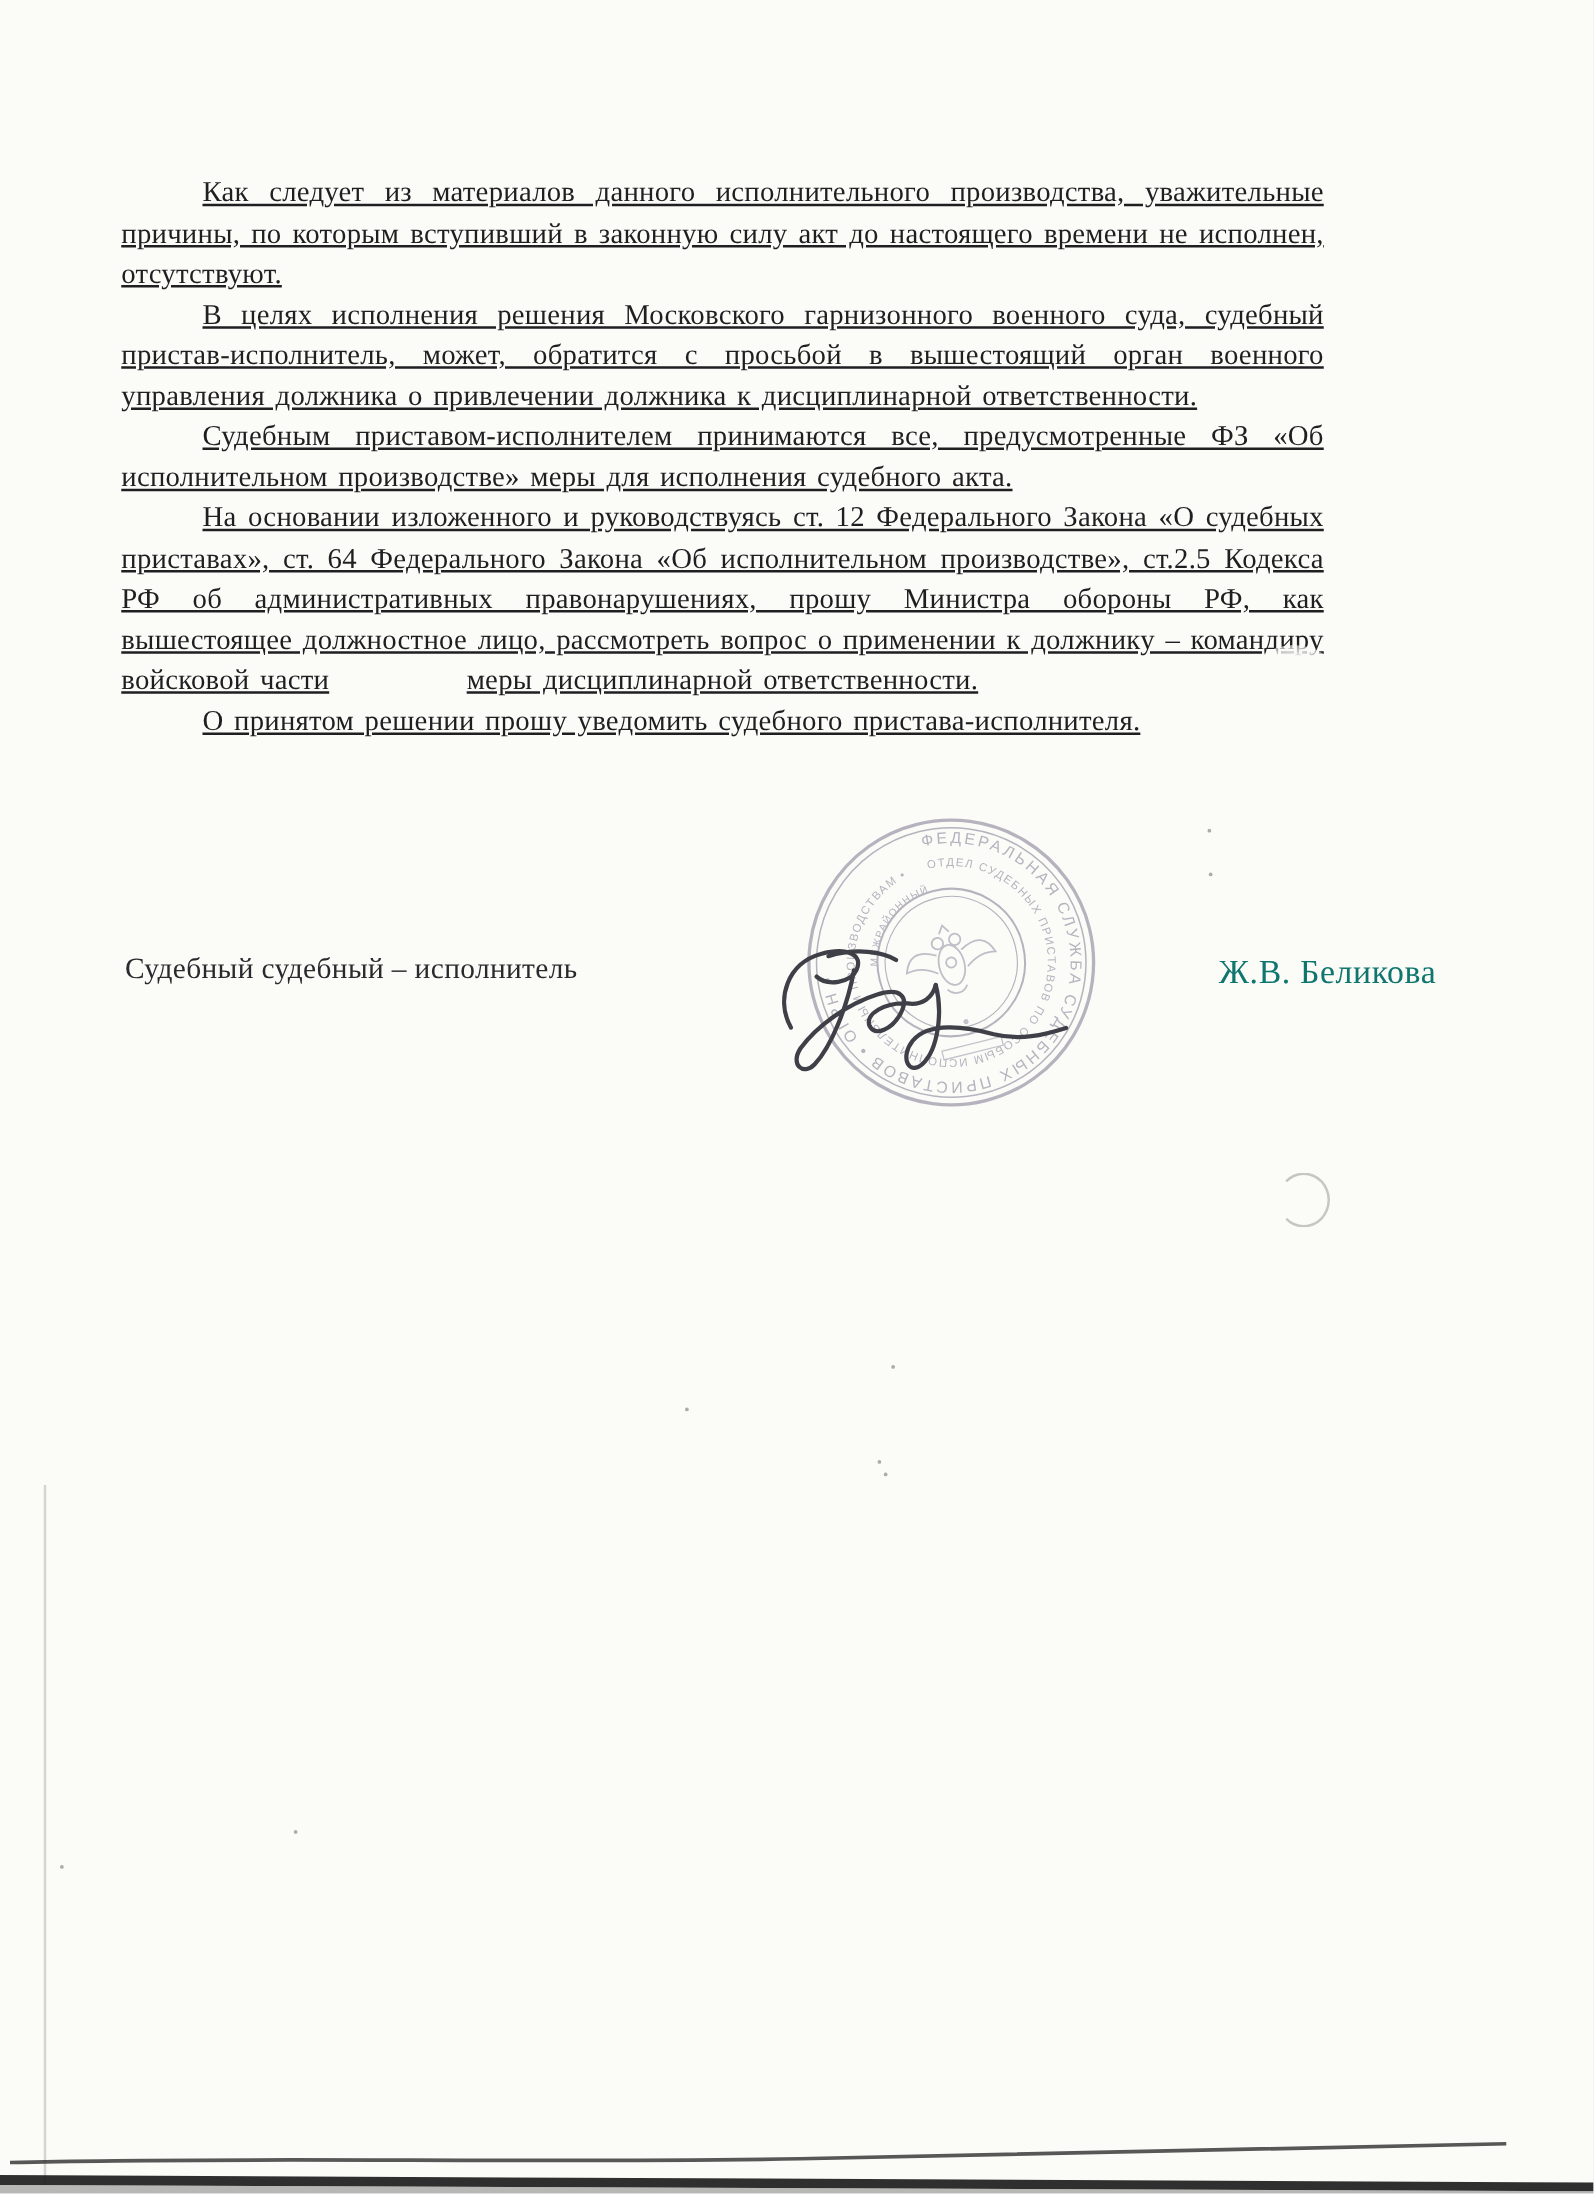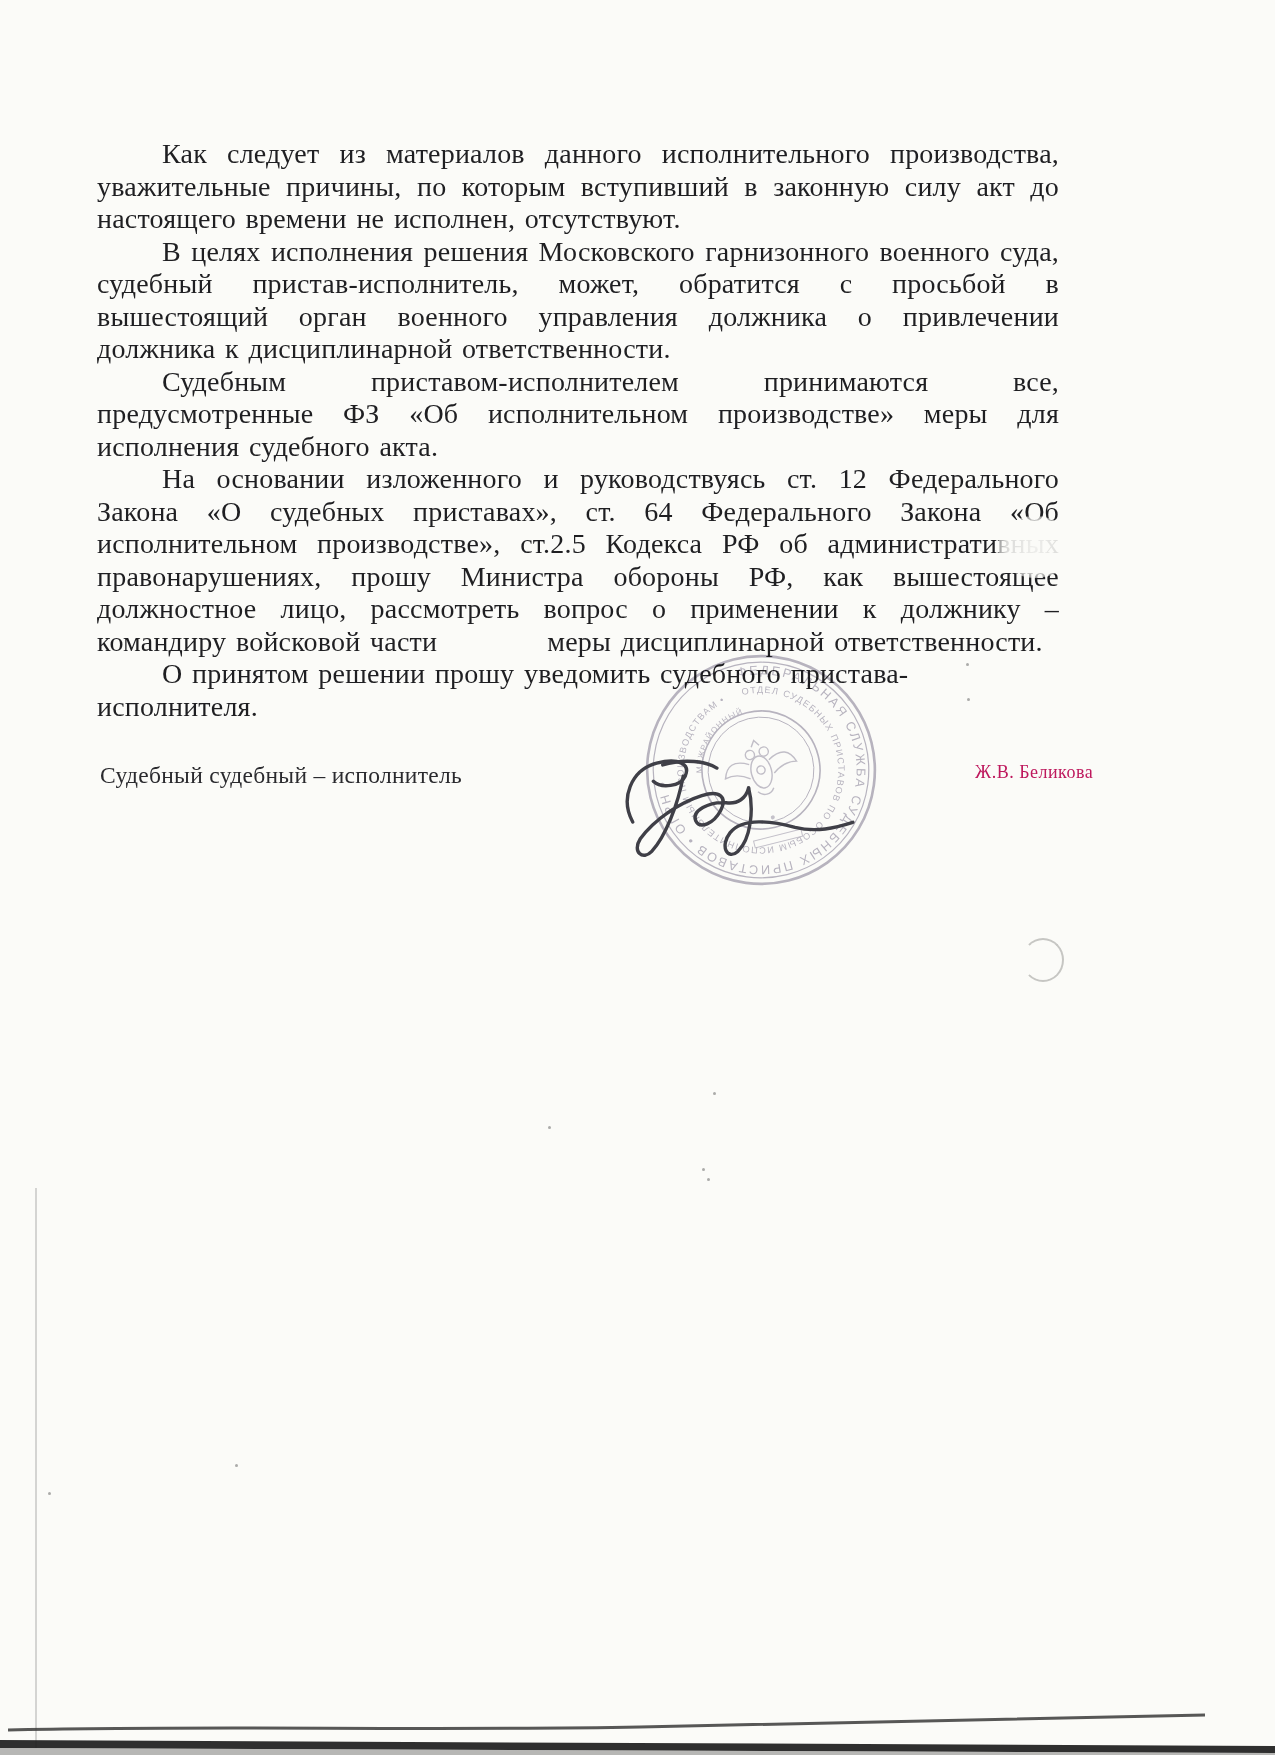--- a/index.html
+++ b/index.html
@@ -7,34 +7,35 @@
     position:relative;
     width:1275px;height:1755px;
     background:#fbfbf8;
     overflow:hidden;
     font-family:"Liberation Serif","DejaVu Serif",serif;
     color:#1f1f22;
   }
   .document-body{
     position:absolute;
     top:138px;left:97px;width:962px;
-    font-size:28px;line-height:32.5px;
+    font-size:23px;line-height:32.5px;
     letter-spacing:0.2px;word-spacing:2.5px;
     text-align:justify;
+    text-decoration:underline;
   }
   .para{margin:0;text-indent:65px;}
   .para.no-justify{text-align:left;}
   .gap-blank{display:inline-block;width:110px;}
   .sig-row-label{
     position:absolute;top:762px;left:100px;
     font-size:23.5px;letter-spacing:0.3px;color:#2a2a2e;
   }
   .sig-row-name{
     position:absolute;top:762px;left:975px;
-    font-size:18px;letter-spacing:0.5px;color:#be185d;
+    font-size:27px;letter-spacing:0.5px;color:#0f766e;
   }
   .stamp-wrap{
     position:absolute;left:637px;top:648px;width:248px;height:244px;
     transform:rotate(-14deg);
     opacity:0.62;
     mix-blend-mode:multiply;
   }
   .stamp-wrap svg{width:100%;height:100%;}
   .signature-wrap{
     position:absolute;left:612px;top:732px;width:272px;height:135px;

